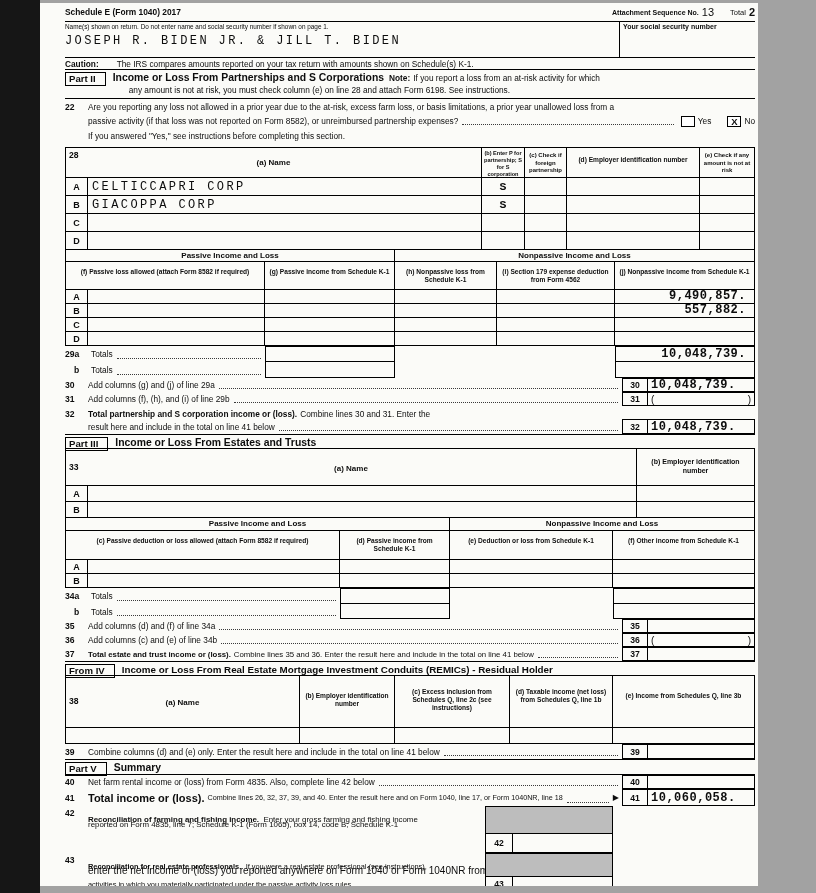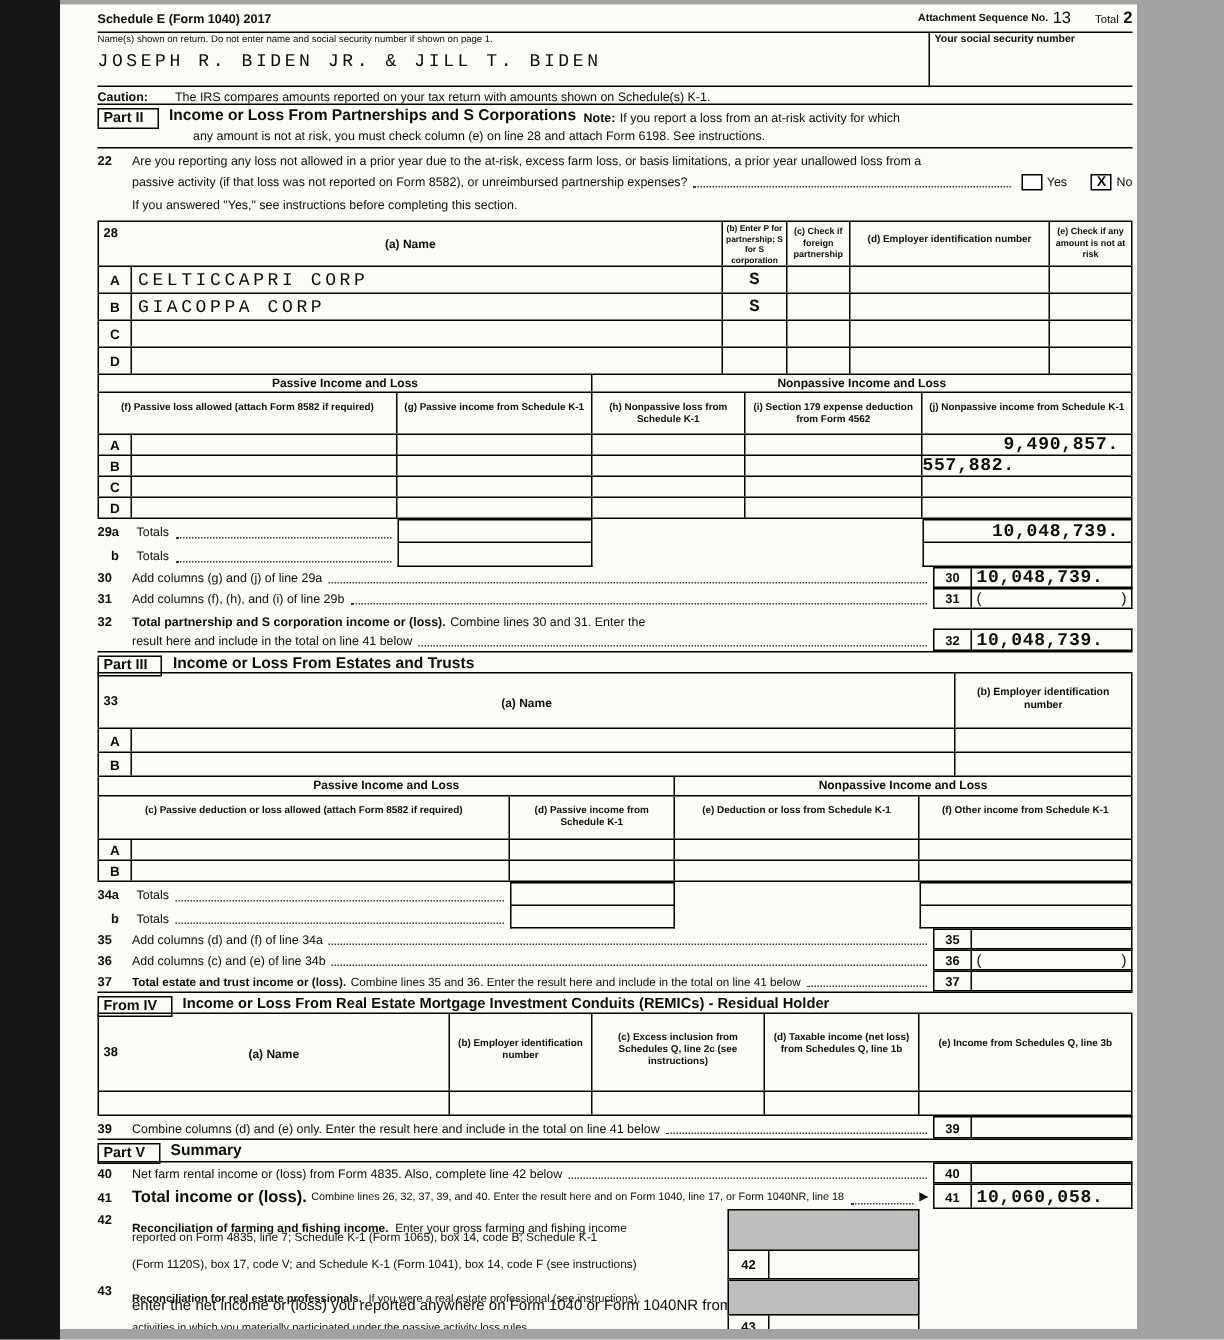--- a/index.html
+++ b/index.html
@@ -162,21 +162,21 @@
     <div class="cell br" style="width:102px"></div>
     <div class="cell br" style="width:118px"></div>
     <div class="cell br amt" style="width:140px;text-align:right;line-height:13px;padding-right:8px">9,490,857.</div>
   </div>
   <div class="f bb" style="height:14px">
     <div class="letter bl br">B</div>
     <div class="cell br" style="width:177px"></div>
     <div class="cell br" style="width:130px"></div>
     <div class="cell br" style="width:102px"></div>
     <div class="cell br" style="width:118px"></div>
-    <div class="cell br amt" style="width:140px;line-height:13px;padding-right:8px">557,882.</div>
+    <div class="cell br amt" style="width:140px;text-align:right;line-height:13px;padding-right:8px">557,882.</div>
   </div>
   <div class="f bb" style="height:14px">
     <div class="letter bl br">C</div>
     <div class="cell br" style="width:177px"></div>
     <div class="cell br" style="width:130px"></div>
     <div class="cell br" style="width:102px"></div>
     <div class="cell br" style="width:118px"></div>
     <div class="cell br" style="width:140px"></div>
   </div>
   <div class="f bb" style="height:14px">
@@ -399,21 +399,20 @@
     <div class="bxn">41</div>
     <div class="bxa amt">10,060,058.</div>
   </div>
 
   <div class="f" style="height:47px">
     <span class="numcol" style="padding-top:2px">42</span>
     <div style="width:397px;flex:none;overflow:hidden">
       <div style="height:14px;padding-top:2px"><span class="bold" style="font-size:7.9px">Reconciliation of farming and fishing income.</span>
         <span style="font-size:7.9px">Enter your gross farming and fishing income</span></div>
       <div style="height:14px;font-size:7.9px;white-space:nowrap">reported on Form 4835, line 7; Schedule K-1 (Form 1065), box 14, code B; Schedule K-1</div>
-      <div style="height:19px;font-size:7.9px;white-space:nowrap;padding-top:4px">(Form 1120S), box 17, code V; and Schedule K-1 (Form 1041), box 14, code F (see instructions)</div>
     </div>
     <div style="width:128px;flex:none">
       <div class="gray" style="height:28px"></div>
       <div class="f" style="height:19px">
         <div class="bxn" style="width:28px;border-top:none">42</div>
         <div class="bxa" style="width:100px;border-top:none"></div>
       </div>
     </div>
     <div style="width:142px;flex:none"></div>
   </div>

